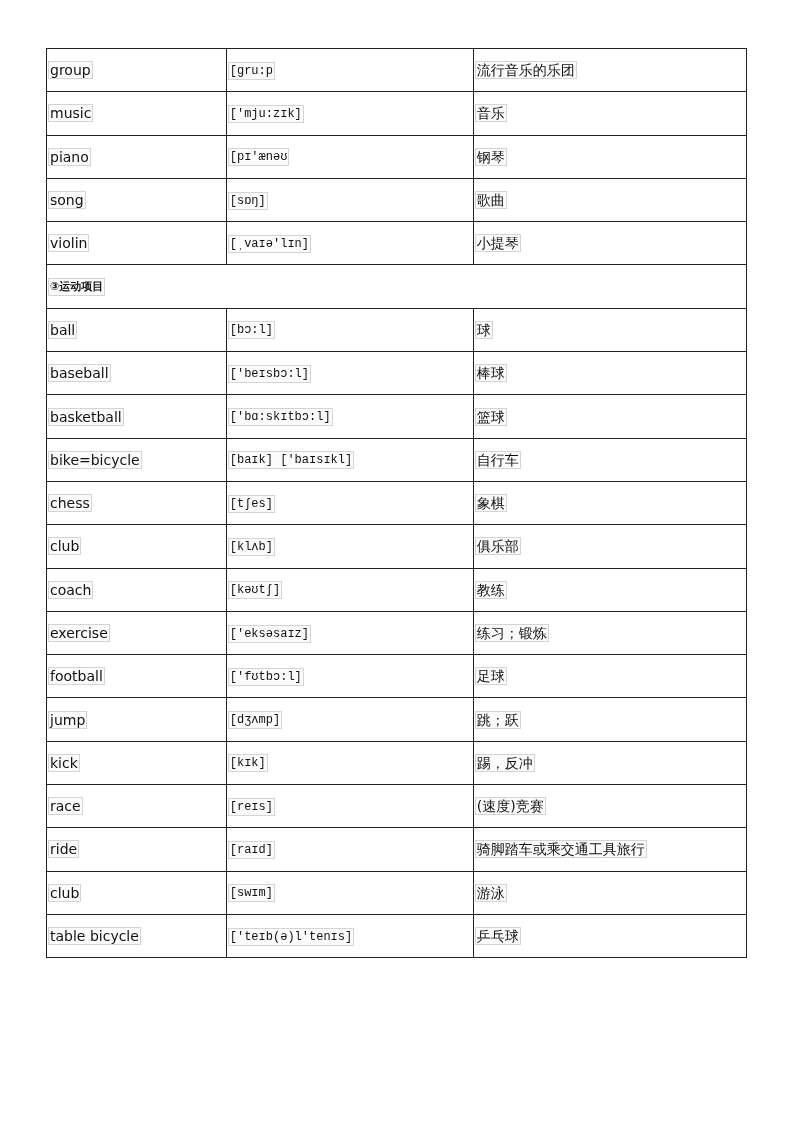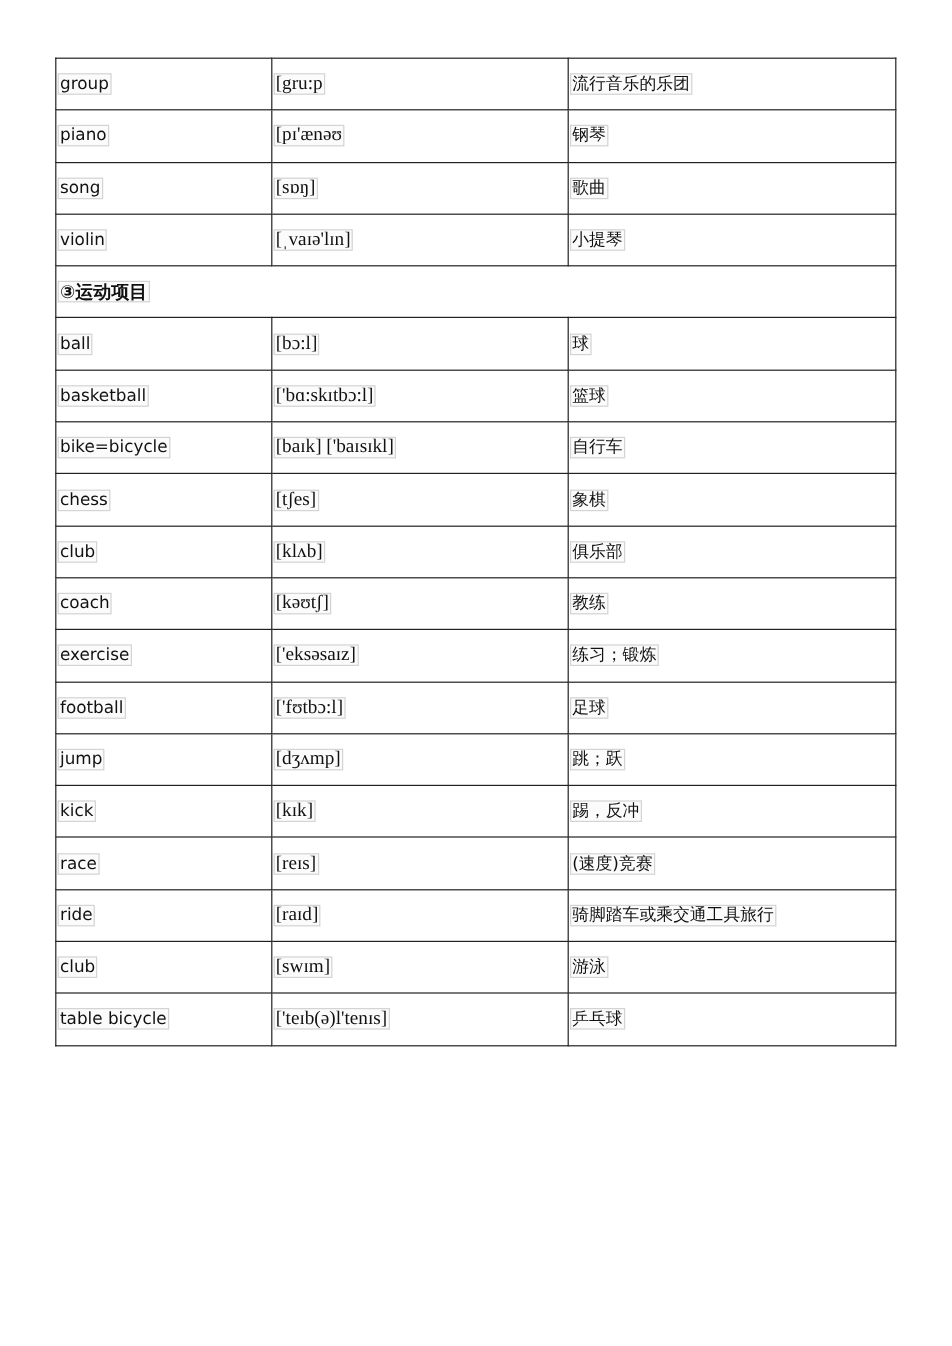--- a/index.html
+++ b/index.html
@@ -7,37 +7,42 @@
            font-family: "DejaVu Sans", "Liberation Sans", sans-serif; color: #111; }
     .vocab-table { position: absolute; left: 46px; top: 48px; width: 701px;
                    border-collapse: collapse; table-layout: fixed; }
     .vocab-table td { border: 1px solid #222; height: 42.3px; padding: 0 0 0 1px;
                       vertical-align: middle; font-size: 14px; line-height: 16px; }
     .col1 { width: 179px; }
     .col2 { width: 246px; }
     .col3 { width: 272px; }
     .cell-text { display: inline-block; border: 1px solid #d4d4d4; padding: 0 1px;
                  background: #fbfbfb; white-space: nowrap; }
-    .section-row td { font-weight: bold; font-size: 15px; }
-    .phon { font-family: Liberation Serif, serif; font-size: 16px; }
+    .section-row td { font-weight: bold; font-size: 11px; }
+    .phon { font-family: Liberation Mono, monospace; font-size: 12px; }
   </style>
 </head>
 <body>
 
 <table class="vocab-table">
   <colgroup>
       <col class="col1">
       <col class="col2">
       <col class="col3">
     </colgroup>
   <tbody id="tbody">
     <tr>
       <td><span class="cell-text">group</span></td>
       <td><span class="cell-text phon">[gru:p</span></td>
       <td><span class="cell-text">流行音乐的乐团</span></td>
+    </tr>
+    <tr>
+      <td><span class="cell-text">music</span></td>
+      <td><span class="cell-text phon">['mju:zɪk]</span></td>
+      <td><span class="cell-text">音乐</span></td>
     </tr>
     <tr>
       <td><span class="cell-text">piano</span></td>
       <td><span class="cell-text phon">[pɪ'ænəʊ</span></td>
       <td><span class="cell-text">钢琴</span></td>
     </tr>
     <tr>
       <td><span class="cell-text">song</span></td>
       <td><span class="cell-text phon">[sɒŋ]</span></td>
       <td><span class="cell-text">歌曲</span></td>
@@ -47,20 +52,25 @@
       <td><span class="cell-text phon">[ˌvaɪə'lɪn]</span></td>
       <td><span class="cell-text">小提琴</span></td>
     </tr>
     <tr class="section-row">
       <td colspan="3"><span class="cell-text">③运动项目</span></td>
     </tr>
     <tr>
       <td><span class="cell-text">ball</span></td>
       <td><span class="cell-text phon">[bɔ:l]</span></td>
       <td><span class="cell-text">球</span></td>
+    </tr>
+    <tr>
+      <td><span class="cell-text">baseball</span></td>
+      <td><span class="cell-text phon">['beɪsbɔ:l]</span></td>
+      <td><span class="cell-text">棒球</span></td>
     </tr>
     <tr>
       <td><span class="cell-text">basketball</span></td>
       <td><span class="cell-text phon">['bɑ:skɪtbɔ:l]</span></td>
       <td><span class="cell-text">篮球</span></td>
     </tr>
     <tr>
       <td><span class="cell-text">bike=bicycle</span></td>
       <td><span class="cell-text phon">[baɪk] ['baɪsɪkl]</span></td>
       <td><span class="cell-text">自行车</span></td>

